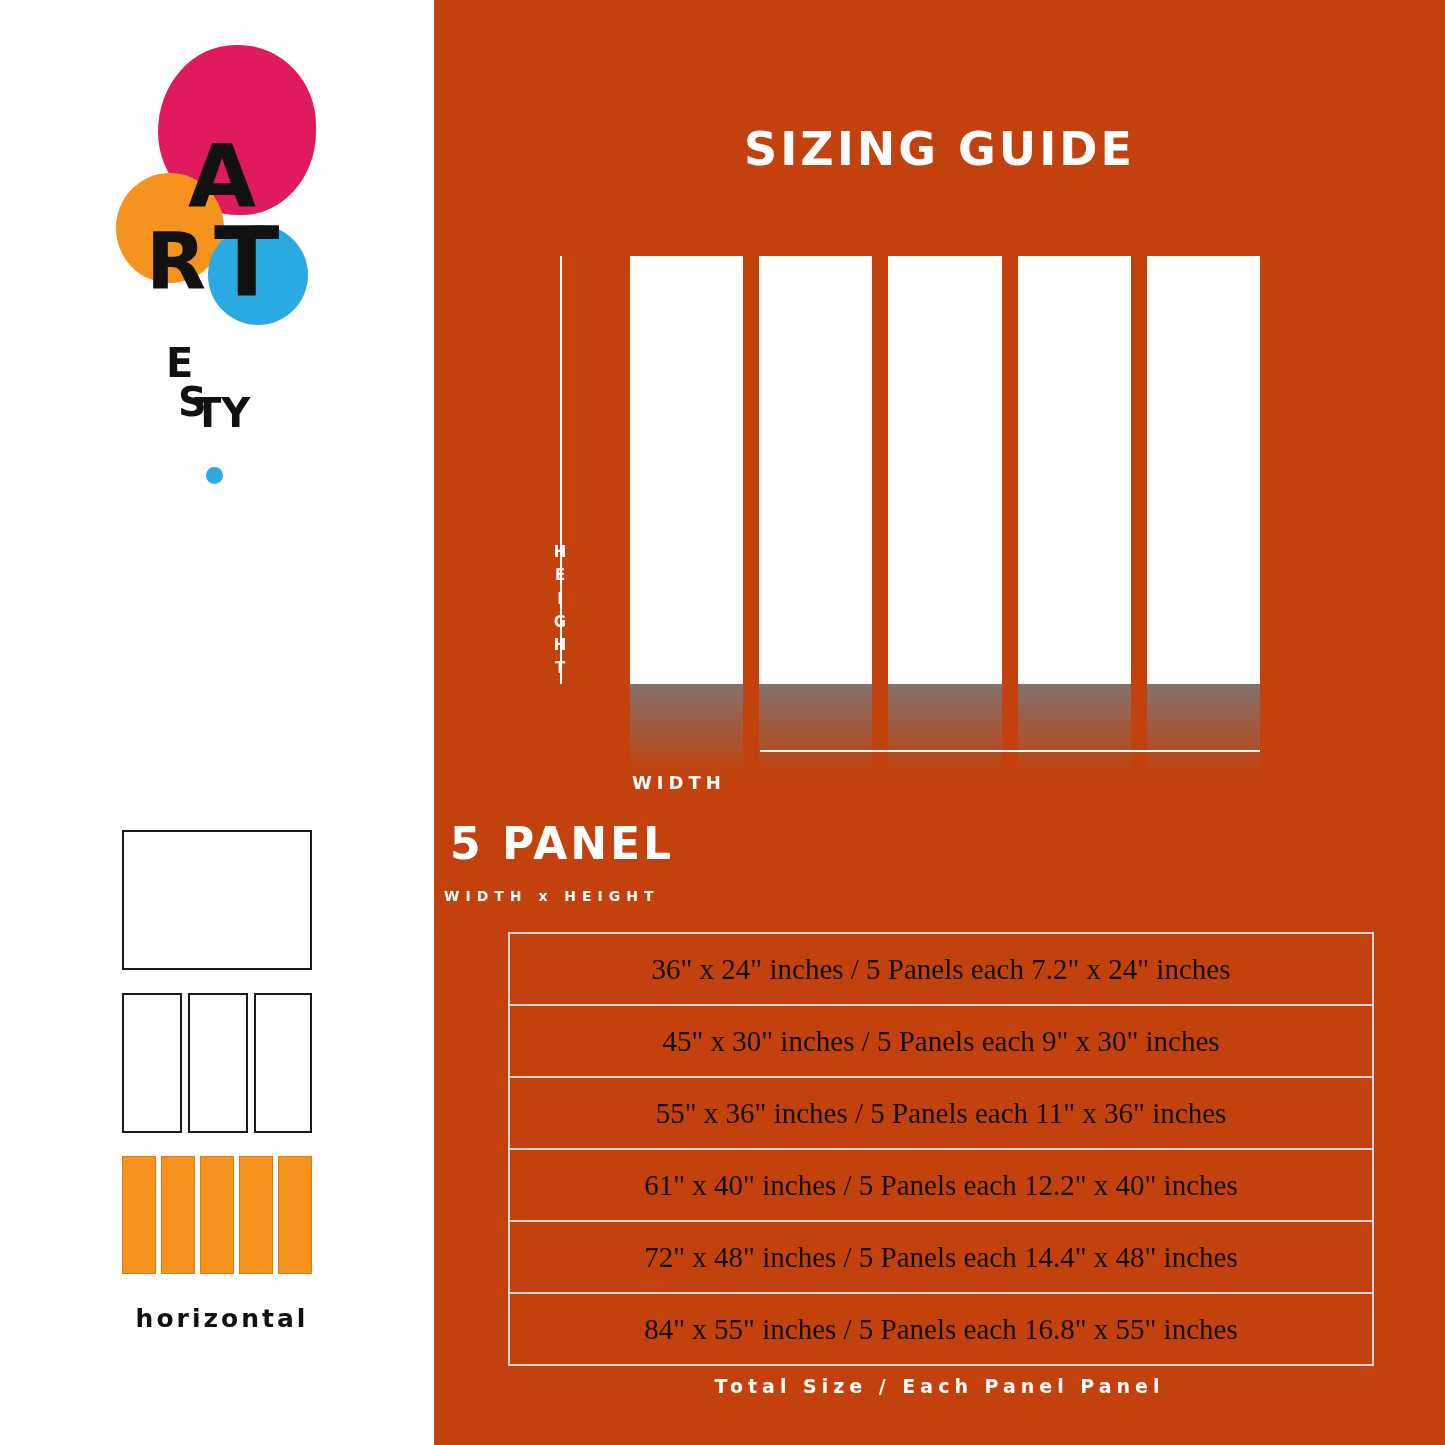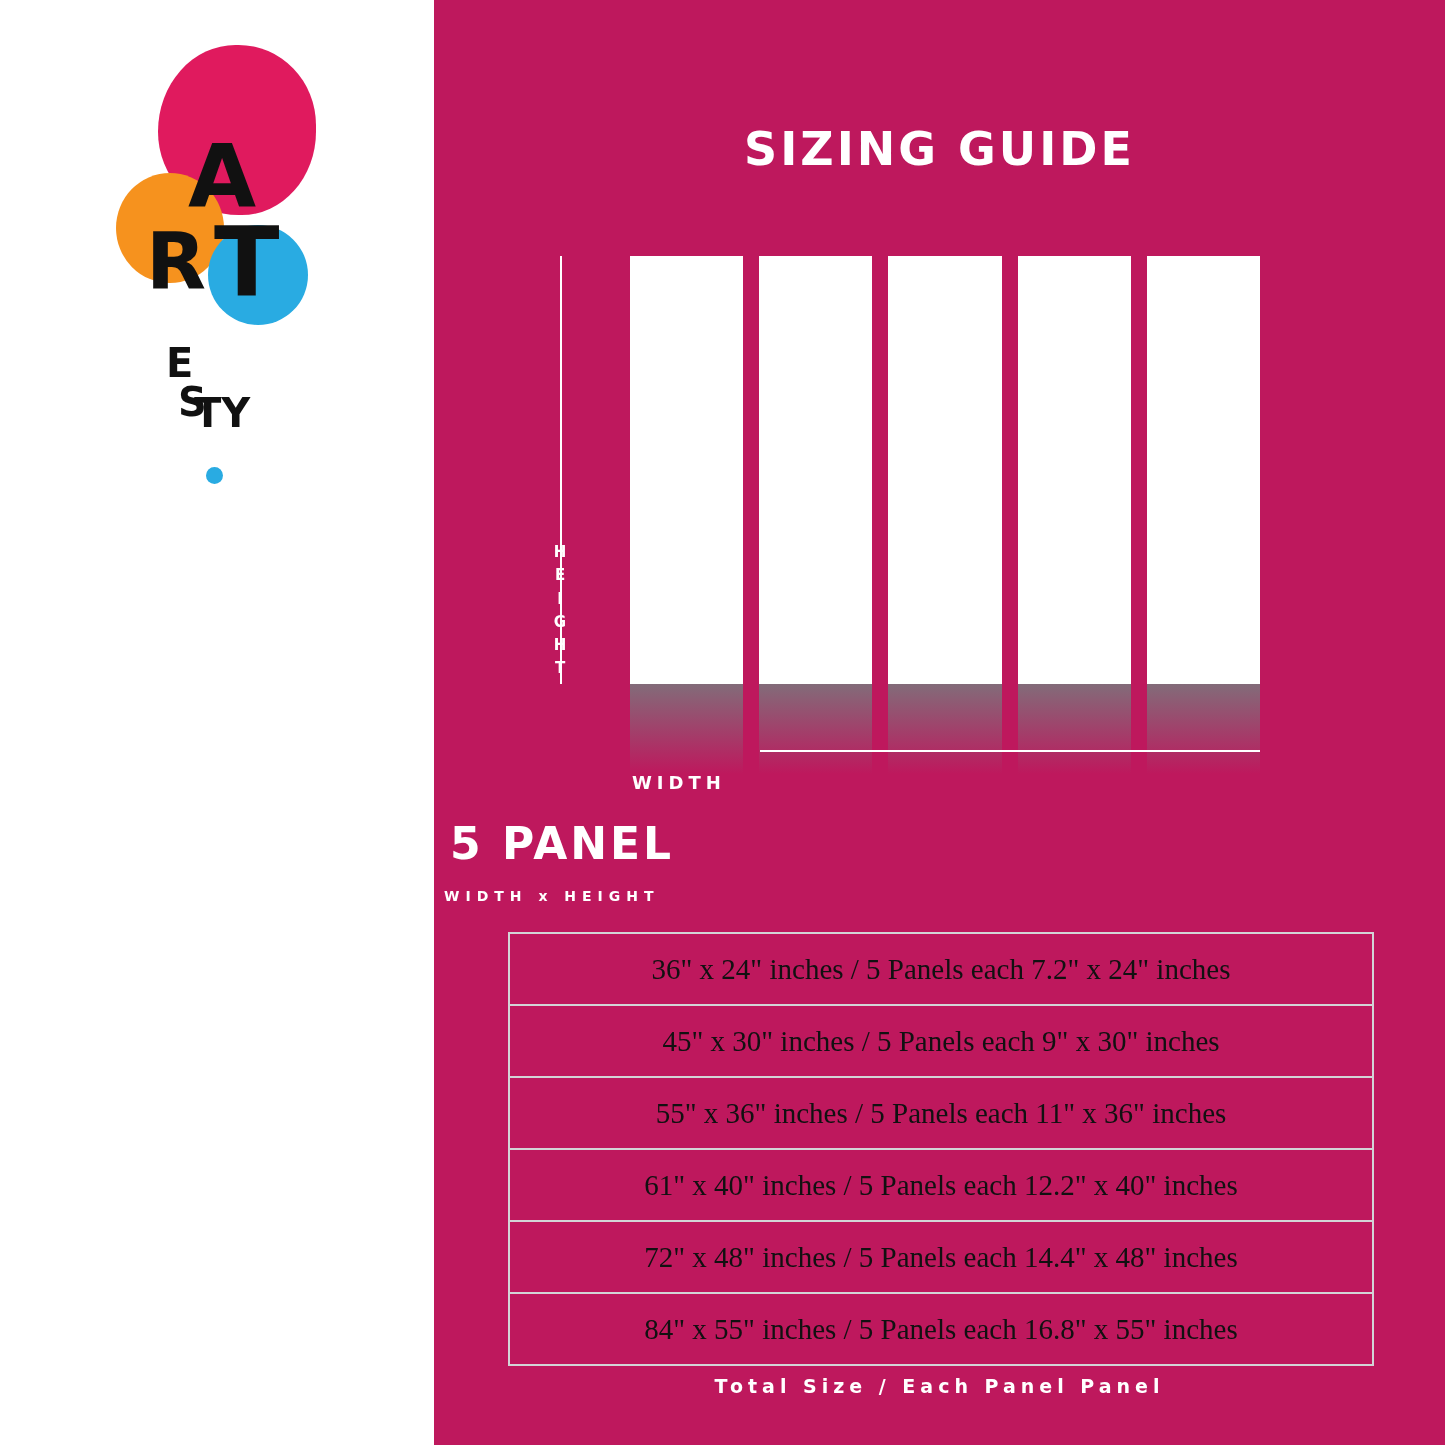--- a/index.html
+++ b/index.html
@@ -137,21 +137,21 @@
     color: #111111;
   }
 
   
   .right-panel {
     position: absolute;
     left: 434px;
     top: 0;
     width: 1011px;
     height: 1445px;
-    background: #be185d;
+    background: #c2410c;
   }
 
   .guide-title {
     position: absolute;
     left: 0;
     top: 122px;
     width: 1011px;
     text-align: center;
     color: #ffffff;
     font-family: "DejaVu Sans", sans-serif;
@@ -310,20 +310,36 @@
       <div class="blob blob-blue"></div>
       <div class="logo-letter letter-a">A</div>
       <div class="logo-letter letter-r">R</div>
       <div class="logo-letter letter-t">T</div>
       <div class="logo-letter letter-e">E</div>
       <div class="logo-letter letter-s">S</div>
       <div class="logo-letter letter-ty">TY</div>
       <div class="logo-dot"></div>
     </div>
 
+    <div class="thumbs">
+      <div class="thumb-single"></div>
+      <div class="thumb-triple">
+        <div class="tt-1"></div>
+        <div class="tt-2"></div>
+        <div class="tt-3"></div>
+      </div>
+      <div class="thumb-five">
+        <div></div>
+        <div></div>
+        <div></div>
+        <div></div>
+        <div></div>
+      </div>
+      <div class="thumb-caption">horizontal</div>
+    </div>
 
   </div>
 
   <div class="right-panel">
 
     <div class="guide-title">SIZING GUIDE</div>
 
     <div class="diagram">
       <div class="height-line"></div>
       <div class="height-label">H<br>E<br>I<br>G<br>H<br>T</div>

